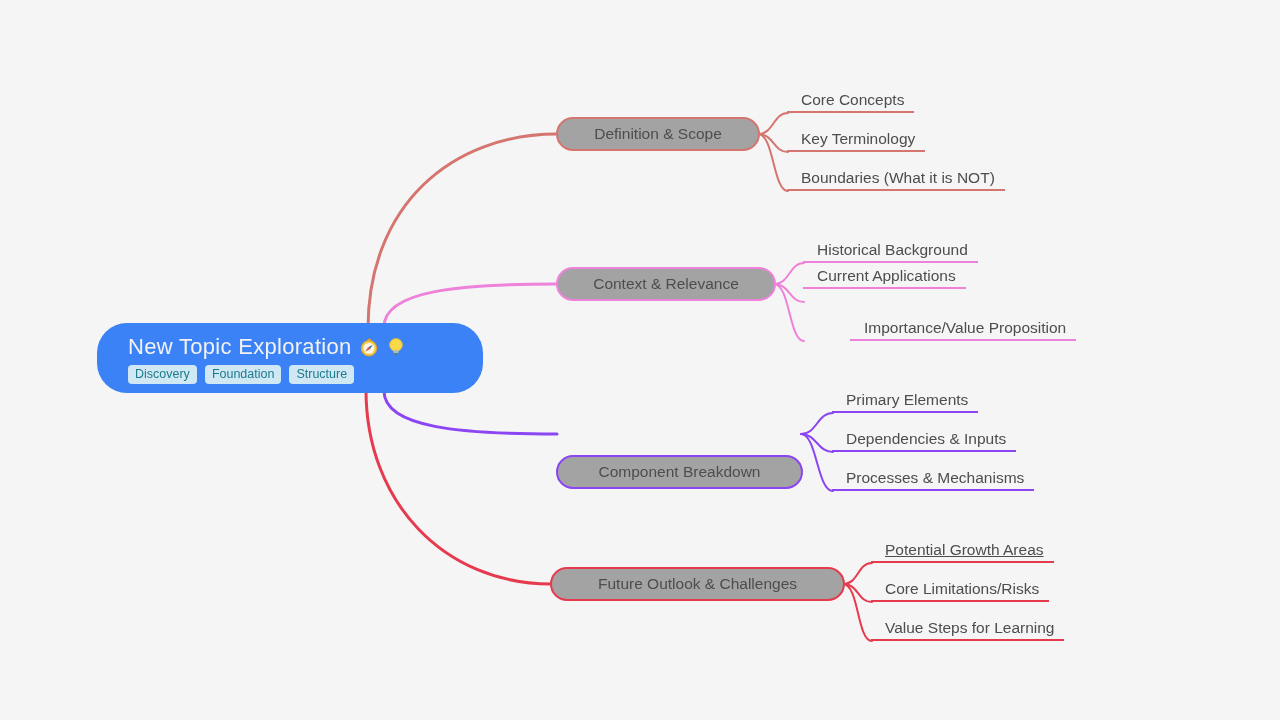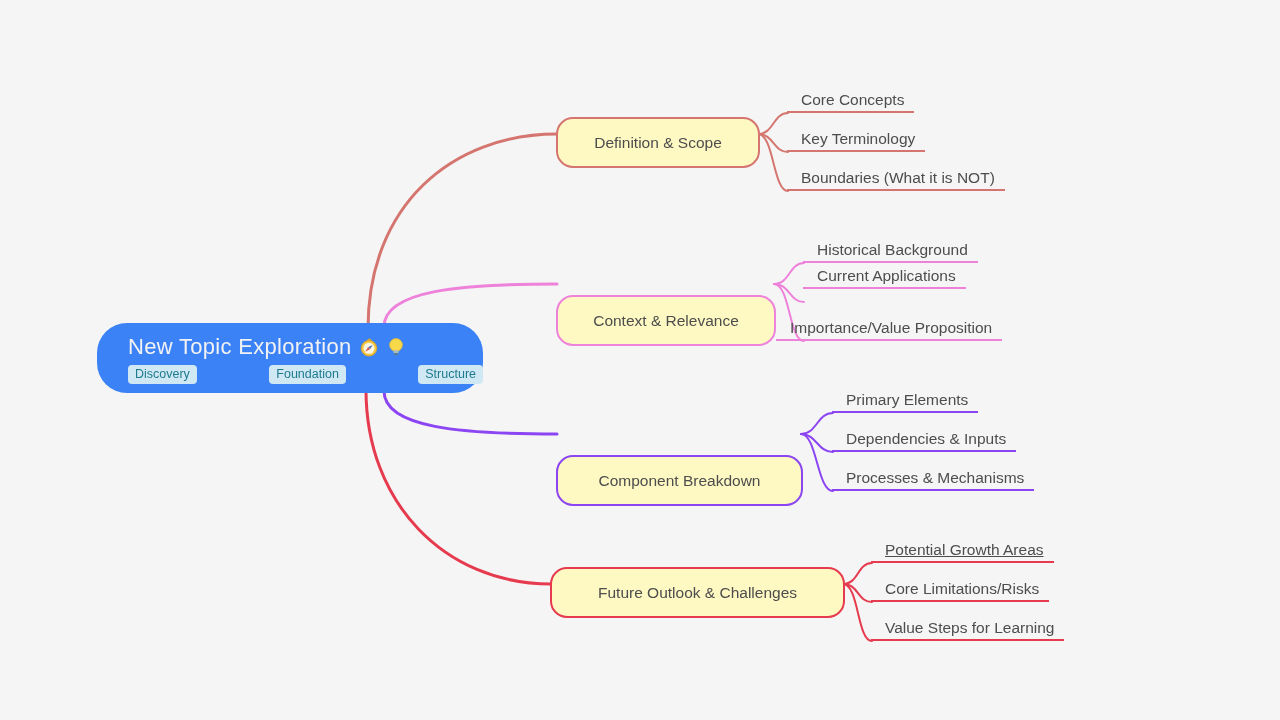--- a/index.html
+++ b/index.html
@@ -28,33 +28,33 @@
     cursor: pointer;
   }
   .root-title {
     display: flex; align-items: center; gap: 7px;
     font-size: 22px; line-height: 26px;
     letter-spacing: 0.3px;
     white-space: nowrap;
   }
   .root-icon { display: inline-flex; width: 20px; height: 20px; }
   .root-icon svg { width: 20px; height: 20px; }
-  .tagrow { display: flex; gap: 8px; margin-top: 5px; justify-content: space-between; }
+  .tagrow { display: flex; gap: 8px; margin-top: 5px; }
   .tag {
     font-size: 12.5px; line-height: 14px;
     padding: 2px 7px 3px 7px;
     border-radius: 4px;
     white-space: nowrap;
   }
 
   .pill {
     position: absolute;
     box-sizing: border-box;
-    height: 51px;
-    background: #fef9c3;
+    height: 34px;
+    background: #a3a3a3;
     border: 2px solid #888;
     border-radius: 17px;
     display: flex; align-items: center; justify-content: center;
     font-size: 15.5px; color: #4d4d4d;
     white-space: nowrap;
     cursor: pointer;
   }
   .child {
     position: absolute;
     font-size: 15.5px; line-height: 20px;
@@ -113,31 +113,31 @@
     </span>
   </div>
   <div class="tagrow">
     <span class="tag" style="background-color: rgb(207, 232, 243); color: rgb(29, 122, 142);">Discovery</span>
     <span class="tag" style="background-color: rgb(207, 232, 243); color: rgb(29, 122, 142);">Foundation</span>
     <span class="tag" style="background-color: rgb(207, 232, 243); color: rgb(29, 122, 142);">Structure</span>
   </div>
 </div>
 
 <div class="pill" style="left: 556px; top: 117px; width: 204px; border-color: rgb(213, 117, 111);">Definition &amp; Scope</div>
-<div class="pill" style="left: 556px; top: 267px; width: 220px; border-color: rgb(238, 130, 218); margin-top: 28px;">Context &amp; Relevance</div>
+<div class="pill" style="left: 556px; top: 267px; width: 220px; border-color: rgb(238, 130, 218);">Context &amp; Relevance</div>
 <div class="pill" style="left: 556px; top: 425px; width: 247px; border-color: rgb(139, 69, 242); margin-top: 30px;">Component Breakdown</div>
 <div class="pill" style="left: 550px; top: 567px; width: 295px; border-color: rgb(230, 59, 78);">Future Outlook &amp; Challenges</div>
 
 <div class="child" style="left: 787px; top: 90px; border-bottom-color: rgb(213, 117, 111);">Core Concepts</div>
 <div class="child" style="left: 787px; top: 129px; border-bottom-color: rgb(213, 117, 111);">Key Terminology</div>
 <div class="child" style="left: 787px; top: 168px; border-bottom-color: rgb(213, 117, 111);">Boundaries (What it is NOT)</div>
 
 <div class="child" style="left: 803px; top: 240px; border-bottom-color: rgb(238, 130, 218);">Historical Background</div>
 <div class="child" style="left: 803px; top: 266px; border-bottom-color: rgb(238, 130, 218);">Current Applications</div>
-<div class="child" style="left: 776px; top: 318px; border-bottom-color: rgb(238, 130, 218);">Importance/Value Proposition</div>
+<div class="child" style="left: 850px; top: 318px; border-bottom-color: rgb(238, 130, 218);">Importance/Value Proposition</div>
 
 <div class="child" style="left: 832px; top: 390px; border-bottom-color: rgb(139, 69, 242);">Primary Elements</div>
 <div class="child" style="left: 832px; top: 429px; border-bottom-color: rgb(139, 69, 242);">Dependencies &amp; Inputs</div>
 <div class="child" style="left: 832px; top: 468px; border-bottom-color: rgb(139, 69, 242);">Processes &amp; Mechanisms</div>
 
 <div class="child" style="left: 871px; top: 540px; border-bottom-color: rgb(230, 59, 78); text-decoration: underline;">Potential Growth Areas</div>
 <div class="child" style="left: 871px; top: 579px; border-bottom-color: rgb(230, 59, 78);">Core Limitations/Risks</div>
 <div class="child" style="left: 871px; top: 618px; border-bottom-color: rgb(230, 59, 78);">Value Steps for Learning</div>
 
 </body></html>

